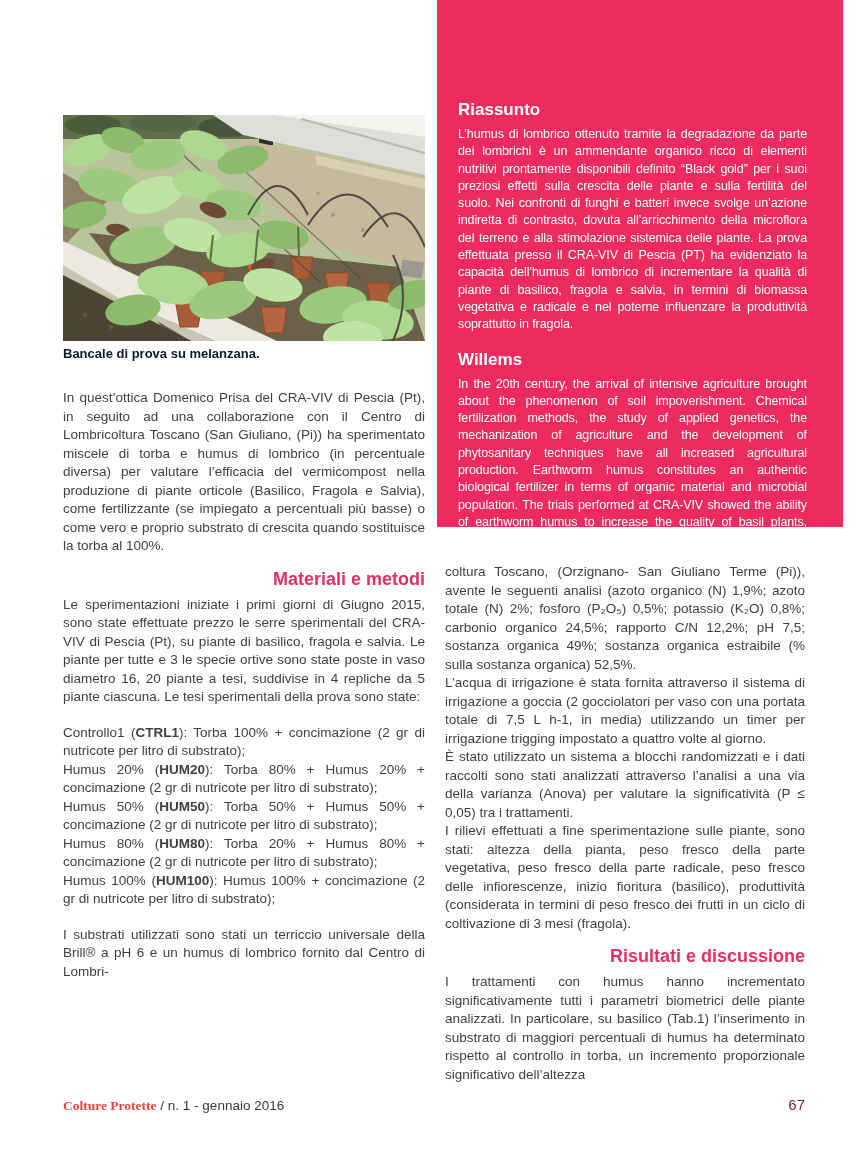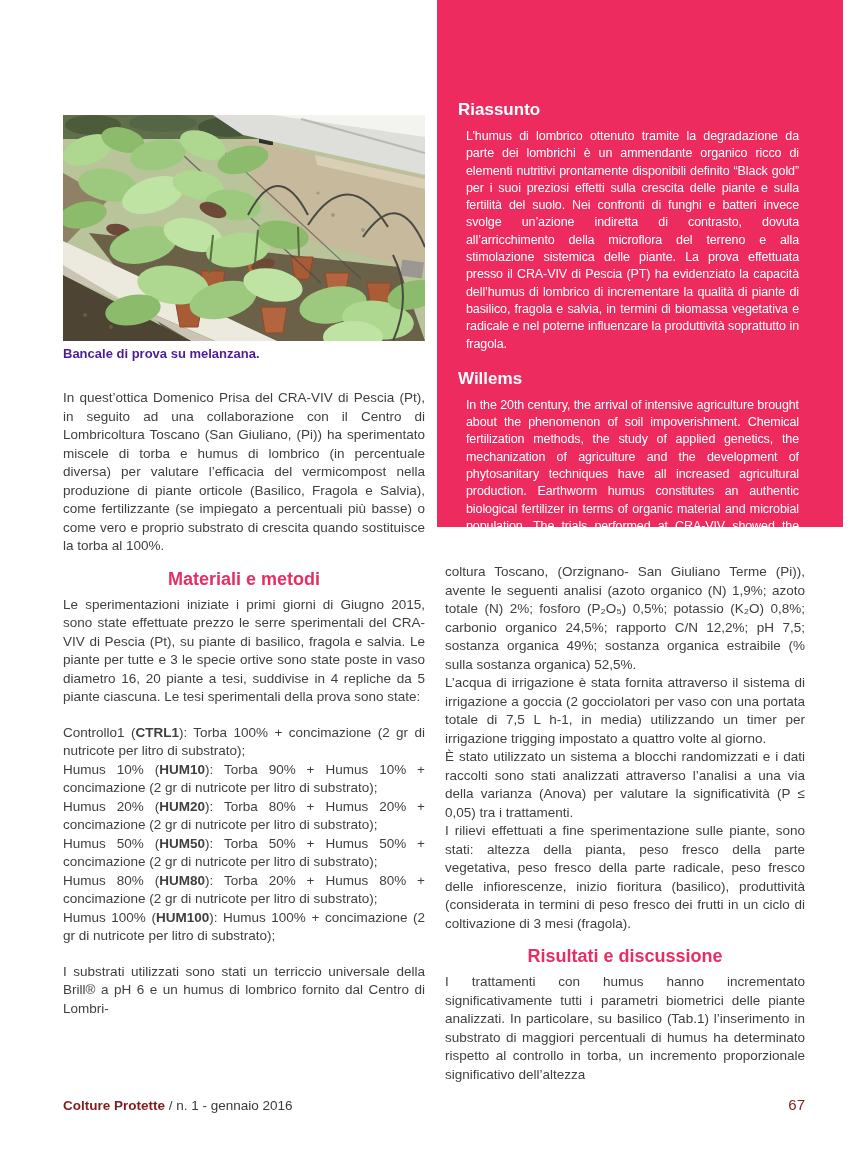--- a/index.html
+++ b/index.html
@@ -4,41 +4,41 @@
 <title>Colture Protette</title>
 <style>
   html,body{margin:0;padding:0;background:#ffffff;}
   #page{
     position:relative;width:863px;height:1149px;background:#ffffff;overflow:hidden;
     font-family:"Liberation Sans","DejaVu Sans",sans-serif;color:#3f3f3f;
   }
   
   #photo{position:absolute;left:63px;top:115px;width:362px;height:226px;overflow:hidden;}
   #photo svg{display:block;width:100%;height:100%;}
-  #caption{position:absolute;left:63px;top:346px;width:362px;font-size:13px;font-weight:bold;color:#4c1d95;}
+  #caption{position:absolute;left:63px;top:346px;width:362px;font-size:13px;font-weight:bold;color:#0f172a;}
   
   .col{position:absolute;width:362px;font-size:13.5px;line-height:18.5px;text-align:justify;color:#3f3f3f;}
   #left-col{left:63px;top:389px;}
   #right-col{left:445px;top:555px;width:360px;margin-top:8px;}
   .col p{margin:0;}
   .spacer{height:17px;}
-  h2.sec{font-size:18px;line-height:22px;font-weight:bold;color:#e72e63;margin:12px 0 6px 0;text-align:center;}
+  h2.sec{font-size:18px;line-height:22px;font-weight:bold;color:#e72e63;margin:12px 0 6px 0;text-align:right;}
   .bold{font-weight:bold;}
   
   #summary-box{
     position:absolute;left:437px;top:0;width:406px;height:527px;background:#ed2b5e;
     box-sizing:border-box;padding:100px 36px 0 21px;overflow:hidden;
   }
   #summary-box .box-title{font-size:17px;font-weight:bold;color:#ffffff;margin:0 0 6px 0;}
-  #summary-box .box-text{font-size:12.5px;line-height:17.3px;color:#ffffff;text-align:justify;letter-spacing:-0.1px;margin:8px;}
+  #summary-box .box-text{font-size:12.5px;line-height:17.3px;color:#ffffff;text-align:justify;letter-spacing:-0.1px;margin:0;}
   #summary-box .box-title.second{margin-top:16px;}
   
   #footer{position:absolute;left:63px;top:1096px;width:742px;display:flex;justify-content:space-between;align-items:baseline;}
   #footer .left{font-size:13.5px;color:#3a3a3a;}
-  #footer .left .bold{color:#7f1d1d;}
+  #footer .left .bold{color:#ef4444;font-family:Liberation Serif, serif;}
   #footer .pagenum{font-size:15px;color:#7f1d1d;}
 </style>
 </head>
 <body>
 
 <div id="page">
 
   <div id="photo">
     <svg viewBox="0 0 362 226" preserveAspectRatio="none">
 
@@ -126,21 +126,20 @@
     </svg>
   </div>
   <div id="caption">Bancale di prova su melanzana.</div>
 
   <div id="left-col" class="col">
     <p>In quest’ottica Domenico Prisa del CRA-VIV di Pescia (Pt), in seguito ad una collaborazione con il Centro di Lombricoltura Toscano (San Giuliano, (Pi)) ha sperimentato miscele di torba e humus di lombrico (in percentuale diversa) per valutare l’efficacia del vermicompost nella produzione di piante orticole (Basilico, Fragola e Salvia), come fertilizzante (se impiegato a percentuali più basse) o come vero e proprio substrato di crescita quando sostituisce la torba al 100%.</p>
     <h2 class="sec">Materiali e metodi</h2>
     <p>Le sperimentazioni iniziate i primi giorni di Giugno 2015, sono state effettuate prezzo le serre sperimentali del CRA-VIV di Pescia (Pt), su piante di basilico, fragola e salvia. Le piante per tutte e 3 le specie ortive sono state poste in vaso diametro 16, 20 piante a tesi, suddivise in 4 repliche da 5 piante ciascuna. Le tesi sperimentali della prova sono state:</p>
     <div class="spacer"></div>
     <p><span>Controllo1 (</span><span class="bold">CTRL1</span><span>): Torba 100% + concimazione (2 gr di nutricote per litro di substrato);</span></p>
-    <p><span>Humus 10% (</span><span class="bold">HUM10</span><span>): Torba 90% + Humus 10% + concimazione (2 gr di nutricote per litro di substrato);</span></p>
     <p><span>Humus 20% (</span><span class="bold">HUM20</span><span>): Torba 80% + Humus 20% + concimazione (2 gr di nutricote per litro di substrato);</span></p>
     <p><span>Humus 50% (</span><span class="bold">HUM50</span><span>): Torba 50% + Humus 50% + concimazione (2 gr di nutricote per litro di substrato);</span></p>
     <p><span>Humus 80% (</span><span class="bold">HUM80</span><span>): Torba 20% + Humus 80% + concimazione (2 gr di nutricote per litro di substrato);</span></p>
     <p><span>Humus 100% (</span><span class="bold">HUM100</span><span>): Humus 100% + concimazione (2 gr di nutricote per litro di substrato);</span></p>
     <div class="spacer"></div>
     <p>I substrati utilizzati sono stati un terriccio universale della Brill® a pH 6 e un humus di lombrico fornito dal Centro di Lombri-</p>
   </div>
 
   <div id="summary-box">
     <p class="box-title">Riassunto</p>

